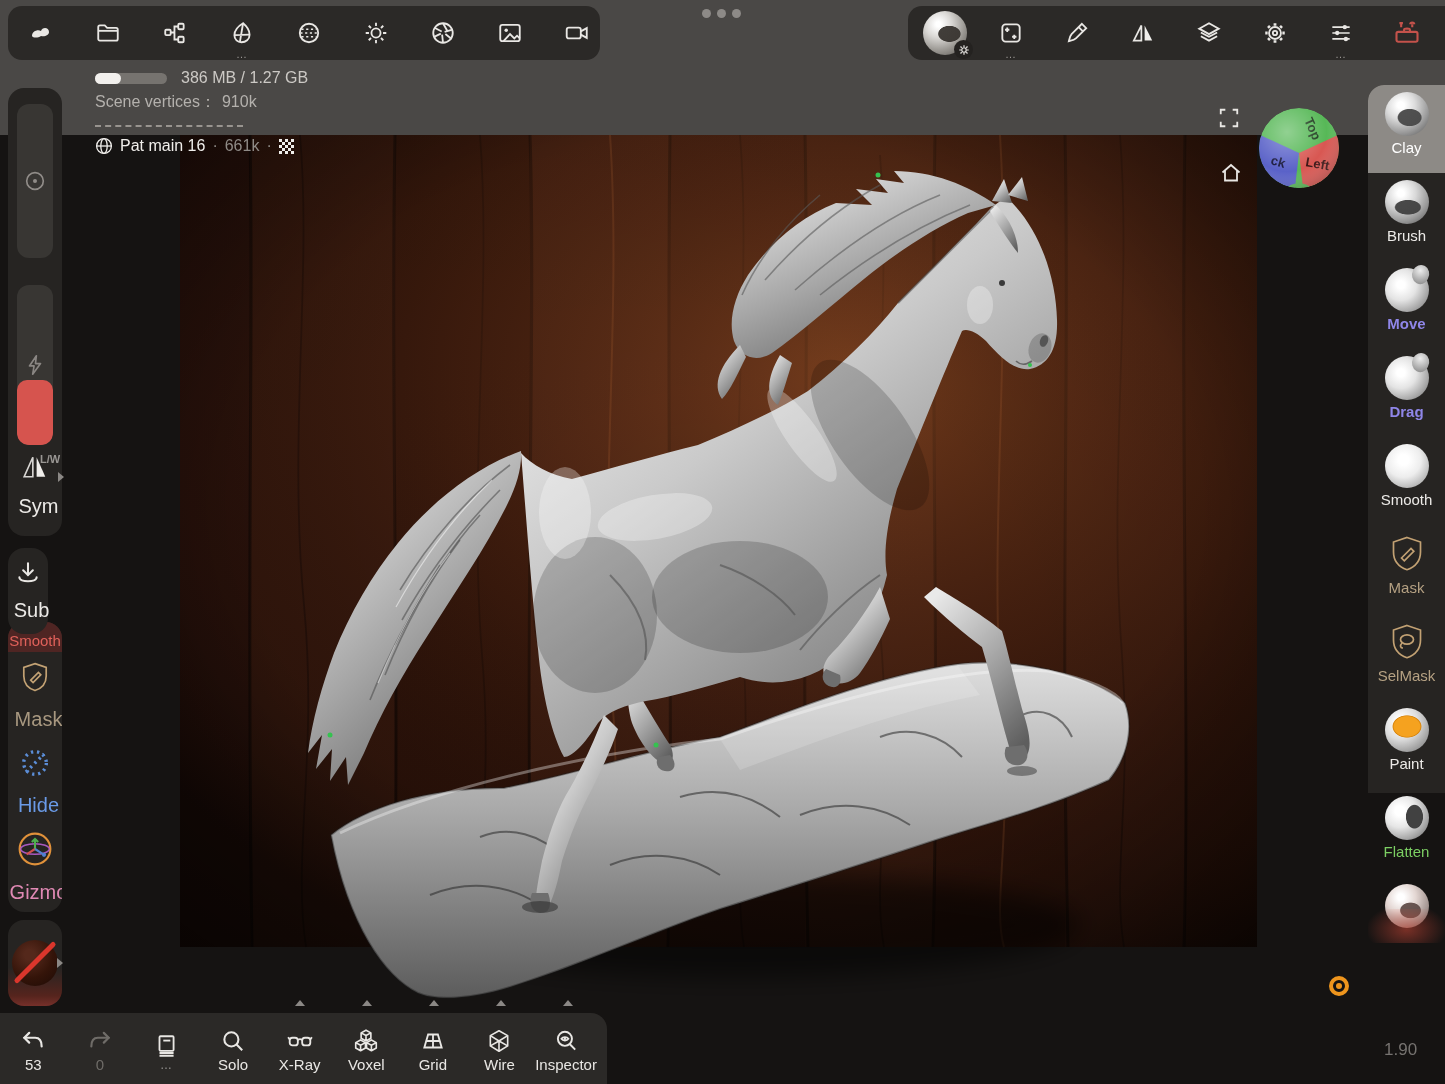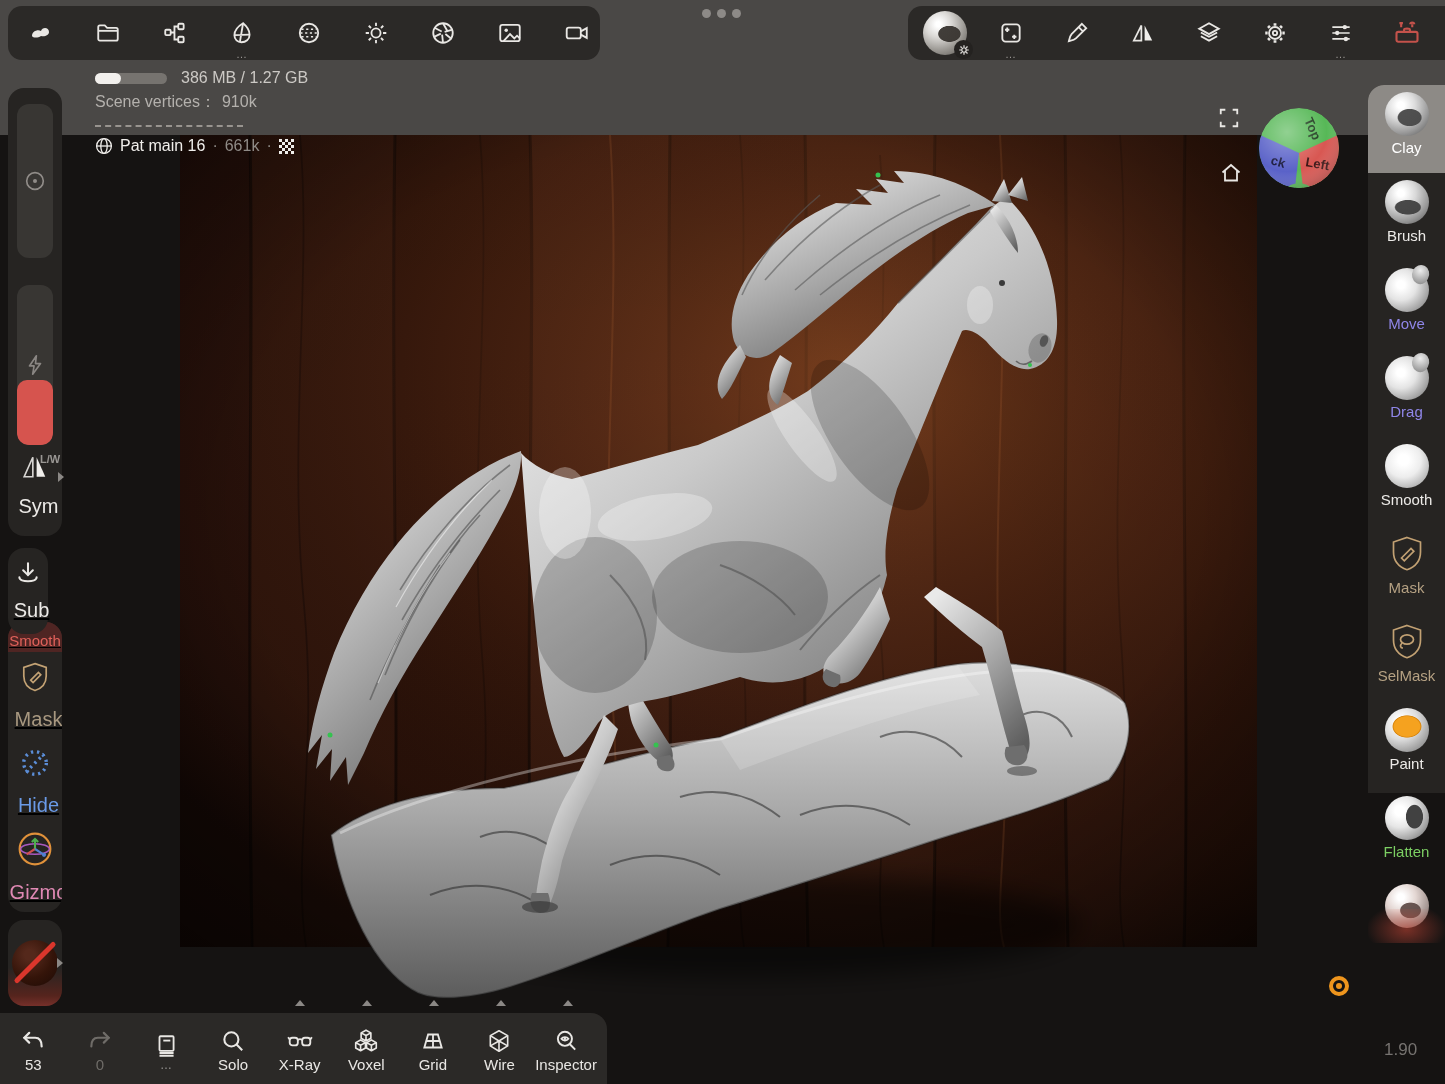--- a/index.html
+++ b/index.html
@@ -35,21 +35,21 @@
   .mesh-row .dim{color:#8f8b87;}
 
   
   .canvas-wrap{position:absolute;left:180px;top:135px;width:1077px;height:865px;z-index:1;}
   .vp-btn{position:absolute;z-index:13;width:24px;height:24px;display:flex;align-items:center;justify-content:center;}
   .fullscreen-btn{left:1217px;top:106px;}
   .home-btn{left:1219px;top:161px;}
   .navball{position:absolute;left:1257px;top:106px;width:84px;height:84px;z-index:13;}
 
   
-  .ldock{position:absolute;background:#262422;border-radius:16px;z-index:15;text-decoration:underline;}
+  .ldock{position:absolute;background:#262422;border-radius:16px;z-index:15;}
   .ldock-a{left:8px;top:88px;width:54px;height:448px;}
   .slider{position:absolute;left:9px;width:36px;border-radius:12px;background:#383633;display:flex;align-items:center;justify-content:center;overflow:hidden;}
   .slider-1{top:16px;height:154px;}
   .slider-2{top:197px;height:160px;}
   .slider-fill{position:absolute;left:0;right:0;bottom:0;height:65px;background:#d6544e;border-radius:10px;}
   .slider svg{position:relative;z-index:2;}
   .sym-block{position:absolute;left:0;top:366px;width:54px;text-align:center;}
   .sym-sub{position:absolute;left:32px;top:-1px;font-size:11px;color:#9a9794;font-weight:bold;}
   .sym-caret{position:absolute;right:-2px;top:18px;width:0;height:0;border-top:5px solid transparent;border-bottom:5px solid transparent;border-left:6px solid #8b8885;}
   .dock-label{font-size:20px;color:#eceae7;margin-top:11px;padding-left:7px;}
@@ -63,21 +63,21 @@
   .slot-sphere{width:46px;height:46px;border-radius:50%;position:relative;
     background:radial-gradient(circle at 38% 32%, #54281b 0 12%, #341409 55%, #1d0a05 100%);}
   .slot-slash{position:absolute;left:-5px;top:20px;width:56px;height:5px;background:#da362c;border-radius:3px;transform:rotate(-45deg);}
   .slot-caret{position:absolute;right:-1px;top:38px;width:0;height:0;border-top:5px solid transparent;border-bottom:5px solid transparent;border-left:6px solid #8b8885;}
 
   
   .rdock{position:absolute;left:1368px;top:85px;width:77px;height:708px;background:#262422;border-radius:16px 0 0 0;z-index:15;display:flex;flex-direction:column;}
   .rtool{height:88px;display:flex;flex-direction:column;align-items:center;padding-top:7px;gap:3px;flex:0 0 auto;}
   .rtool.selected{background:#8d8a86;border-radius:16px 0 0 0;}
   .rtool .tlabel{font-size:15px;}
-  .c-white{color:#eceae7;}.c-sel{color:#ffffff;}.c-purple{color:#8f86e8;}.c-tan{color:#b5a183;}.c-yellow{color:#e3dd67;}.c-green{color:#7ccf63;}
+  .c-white{color:#eceae7;}.c-sel{color:#ffffff;}.c-purple{color:#8f86e8;font-weight:bold;}.c-tan{color:#b5a183;}.c-yellow{color:#e3dd67;}.c-green{color:#7ccf63;}
   .ball{width:44px;height:44px;border-radius:50%;position:relative;flex:0 0 auto;}
   .b-clay{background:radial-gradient(ellipse 46% 33% at 56% 58%, rgba(72,72,72,.95) 0 56%, transparent 62%),radial-gradient(circle at 36% 30%, #ffffff 0 8%, #dcdcdc 34%, #9a9a9a 66%, #4e4e4e 100%);}
   .b-brush{background:radial-gradient(ellipse 50% 28% at 52% 62%, rgba(64,64,64,.95) 0 56%, transparent 62%),radial-gradient(circle at 36% 30%, #ffffff 0 8%, #d8d8d8 36%, #979797 68%, #4a4a4a 100%);}
   .b-move,.b-drag{background:radial-gradient(circle at 36% 38%, #ffffff 0 10%, #e4e4e4 40%, #a3a3a3 72%, #585858 100%);}
   .b-move::after,.b-drag::after{content:"";position:absolute;right:0px;top:-3px;width:17px;height:19px;border-radius:55% 60% 50% 65%;transform:rotate(28deg);background:radial-gradient(circle at 38% 32%, #ededed, #8e8e8e 85%);}
   .b-smooth{background:radial-gradient(circle at 42% 36%, #ffffff 0 14%, #ededed 46%, #b6b6b6 76%, #7d7d7d 100%);}
   .b-paint{background:radial-gradient(ellipse 52% 40% at 50% 42%, #f5a21f 0 56%, #d8860f 61%, transparent 65%),radial-gradient(circle at 36% 32%, #ffffff 0 10%, #dddddd 42%, #9a9a9a 76%, #565656 100%);}
   .b-flatten{background:radial-gradient(ellipse 33% 46% at 67% 47%, #414141 0 56%, transparent 61%),radial-gradient(circle at 34% 34%, #ffffff 0 12%, #e6e6e6 40%, #a5a5a5 70%, #555555 100%);}
   .b-last{background:radial-gradient(ellipse 40% 30% at 58% 60%, rgba(90,70,66,.9) 0 56%, transparent 62%),radial-gradient(circle at 36% 30%, #fff 0 8%, #e3d6d2 36%, #a29490 68%, #55433f 100%);}
   .rtool-partial{height:119px;position:relative;}

